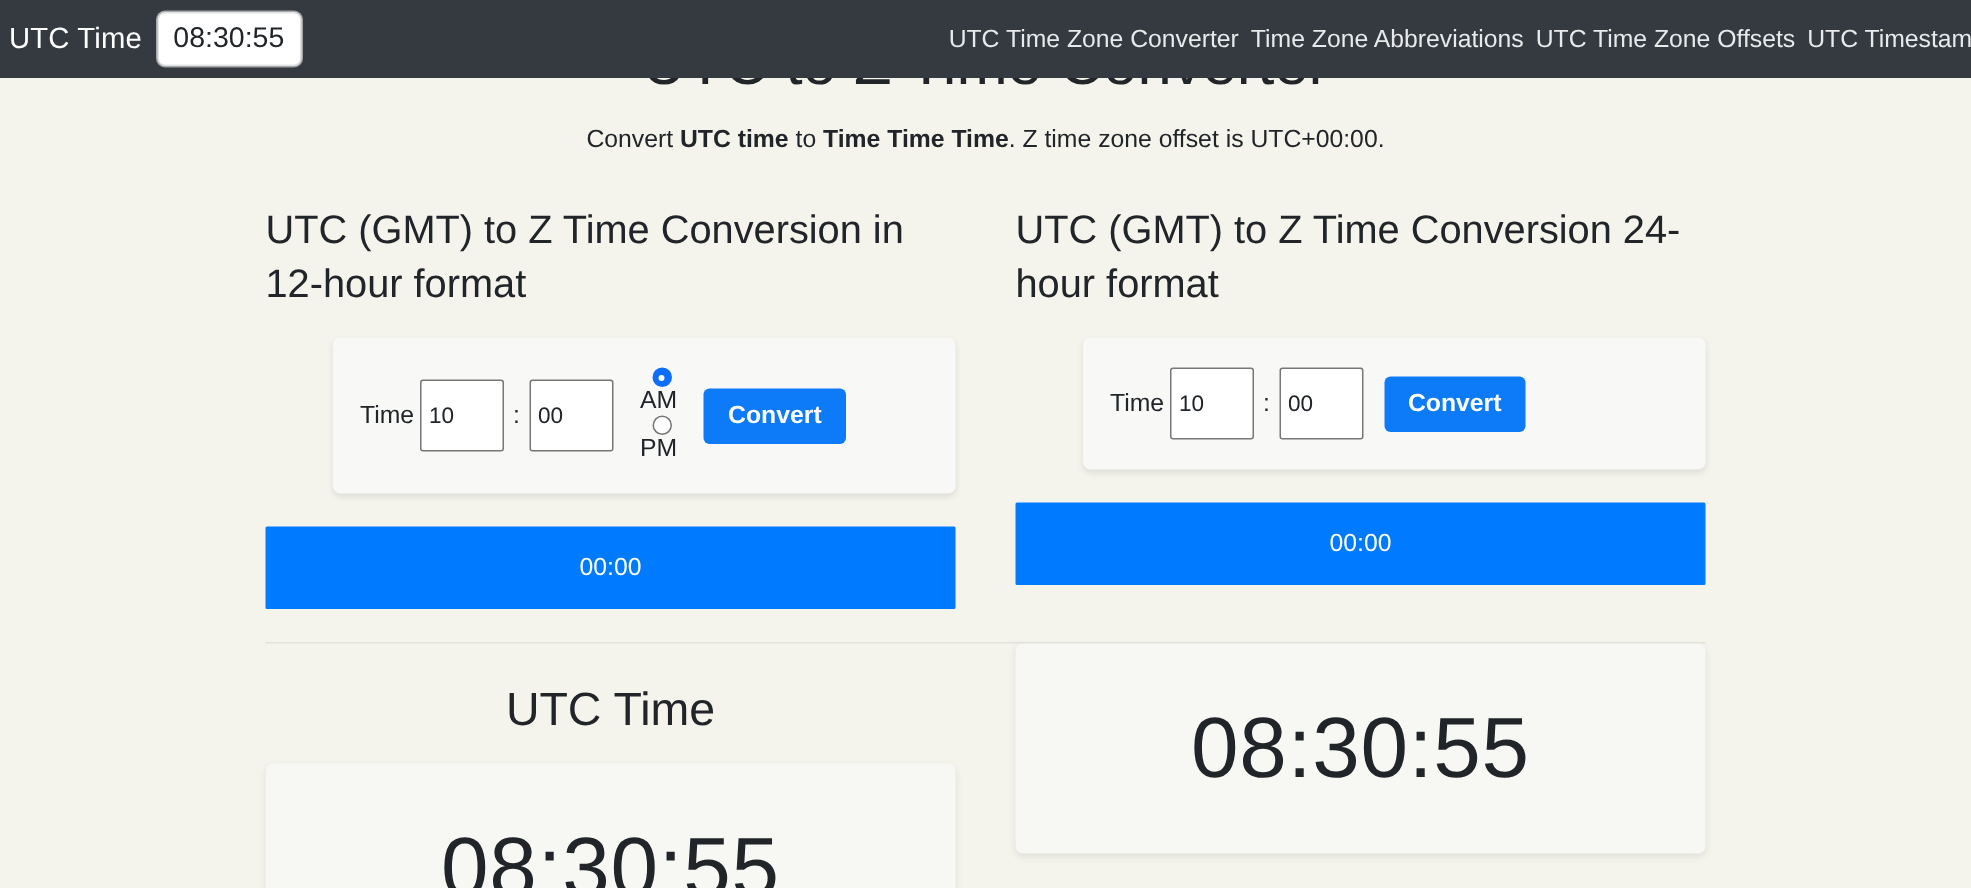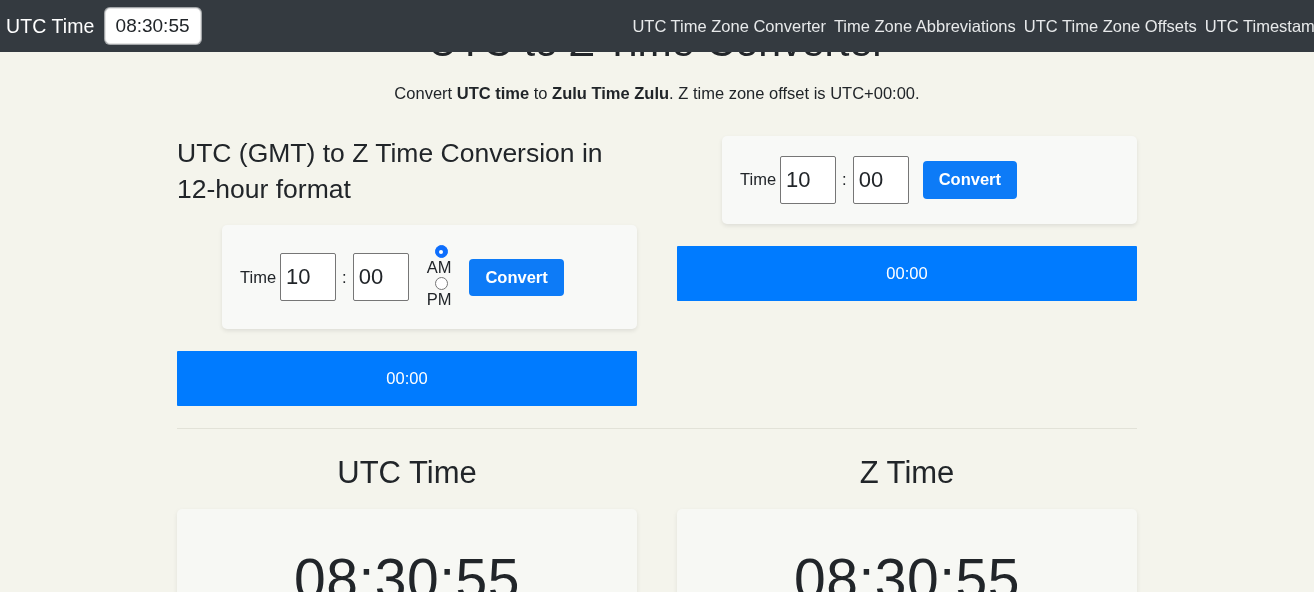--- a/index.html
+++ b/index.html
@@ -129,21 +129,21 @@
     white-space: nowrap;
   }
   .num-input {
     width: 56px;
     height: 48px;
     box-sizing: border-box;
     border: 1px solid #767676;
     border-radius: 2px;
     background: #ffffff;
     font-family: "Liberation Sans", sans-serif;
-    font-size: 22px;
+    font-size: 15px;
     color: #212529;
     padding: 2px 5px;
     outline: none;
   }
   .colon {
     font-size: 16.5px;
     color: #212529;
     margin: 0 6px;
   }
   .radio-group {
@@ -240,21 +240,21 @@
   }
 </style>
 </head>
 <body>
 
 <div class="page">
   <div class="container">
 
     <h1 class="page-title">UTC to Z Time Converter</h1>
 
-    <p class="subtitle"><span>Convert </span><b>UTC time</b><span> to </span><b>Zulu Time Zulu</b><span>. Z time zone offset is UTC+00:00.</span></p>
+    <p class="subtitle"><span>Convert </span><b>UTC time</b><span> to </span><b>Time Time Time</b><span>. Z time zone offset is UTC+00:00.</span></p>
 
     <div class="row">
 
       <div class="col">
         <h2 class="col-heading">UTC (GMT) to Z Time Conversion in 12-hour format</h2>
 
         <div class="form-card">
           <div class="form-inline">
             <span class="lbl">Time</span>
             <input class="num-input" type="text" value="10" style="">
@@ -267,20 +267,21 @@
               <span class="radio-label">PM</span>
             </span>
             <button class="btn-convert">Convert</button>
           </div>
         </div>
 
         <div class="result-bar">00:00</div>
       </div>
 
       <div class="col">
+        <h2 class="col-heading">UTC (GMT) to Z Time Conversion 24-hour format</h2>
 
         <div class="form-card">
           <div class="form-inline">
             <span class="lbl">Time</span>
             <input class="num-input" type="text" value="10" style="">
             <span class="colon">:</span>
             <input class="num-input" type="text" value="00" style="">
             <button class="btn-convert" style="margin-left:14px;">Convert</button>
           </div>
         </div>
@@ -292,21 +293,20 @@
     <hr class="divider">
 
     <div class="row" style="margin-top:0;">
       <div class="col">
         <h2 class="clock-heading">UTC Time</h2>
         <div class="clock-card">
           <span class="clock-value">08:30:55</span>
         </div>
       </div>
       <div class="col">
-        <h2 class="clock-heading">Z Time</h2>
         <div class="clock-card">
           <span class="clock-value">08:30:55</span>
         </div>
       </div>
     </div>
 
   </div>
 </div>
 
 <div class="navbar">

